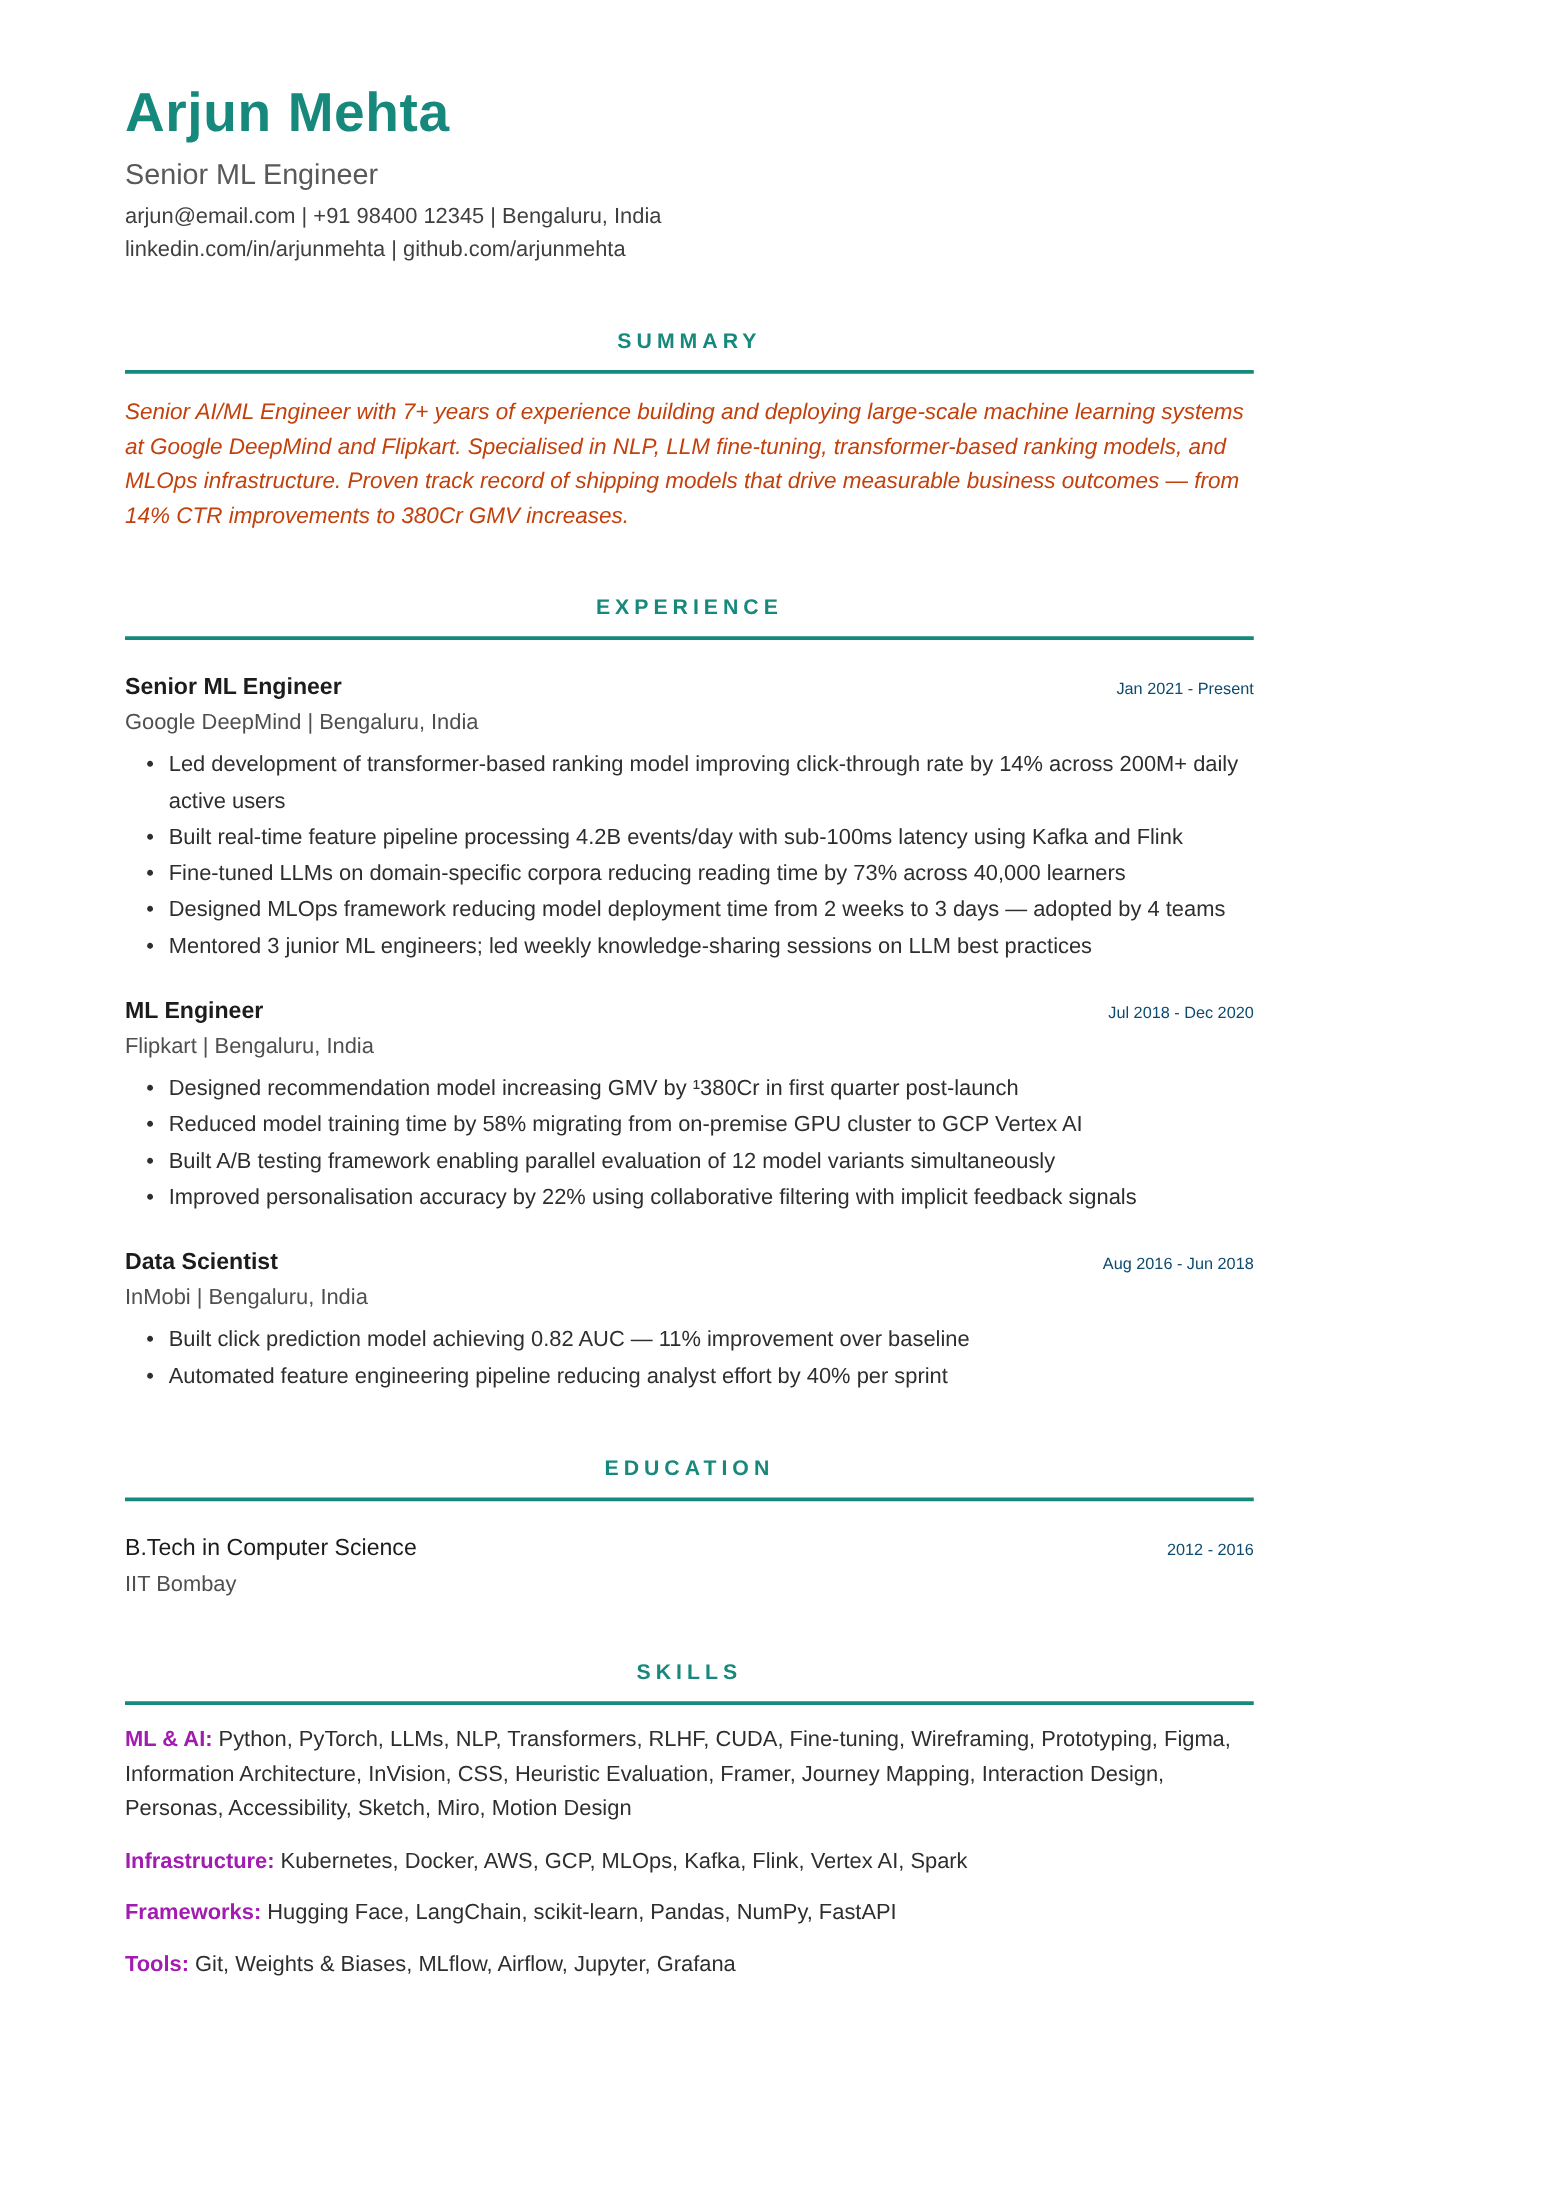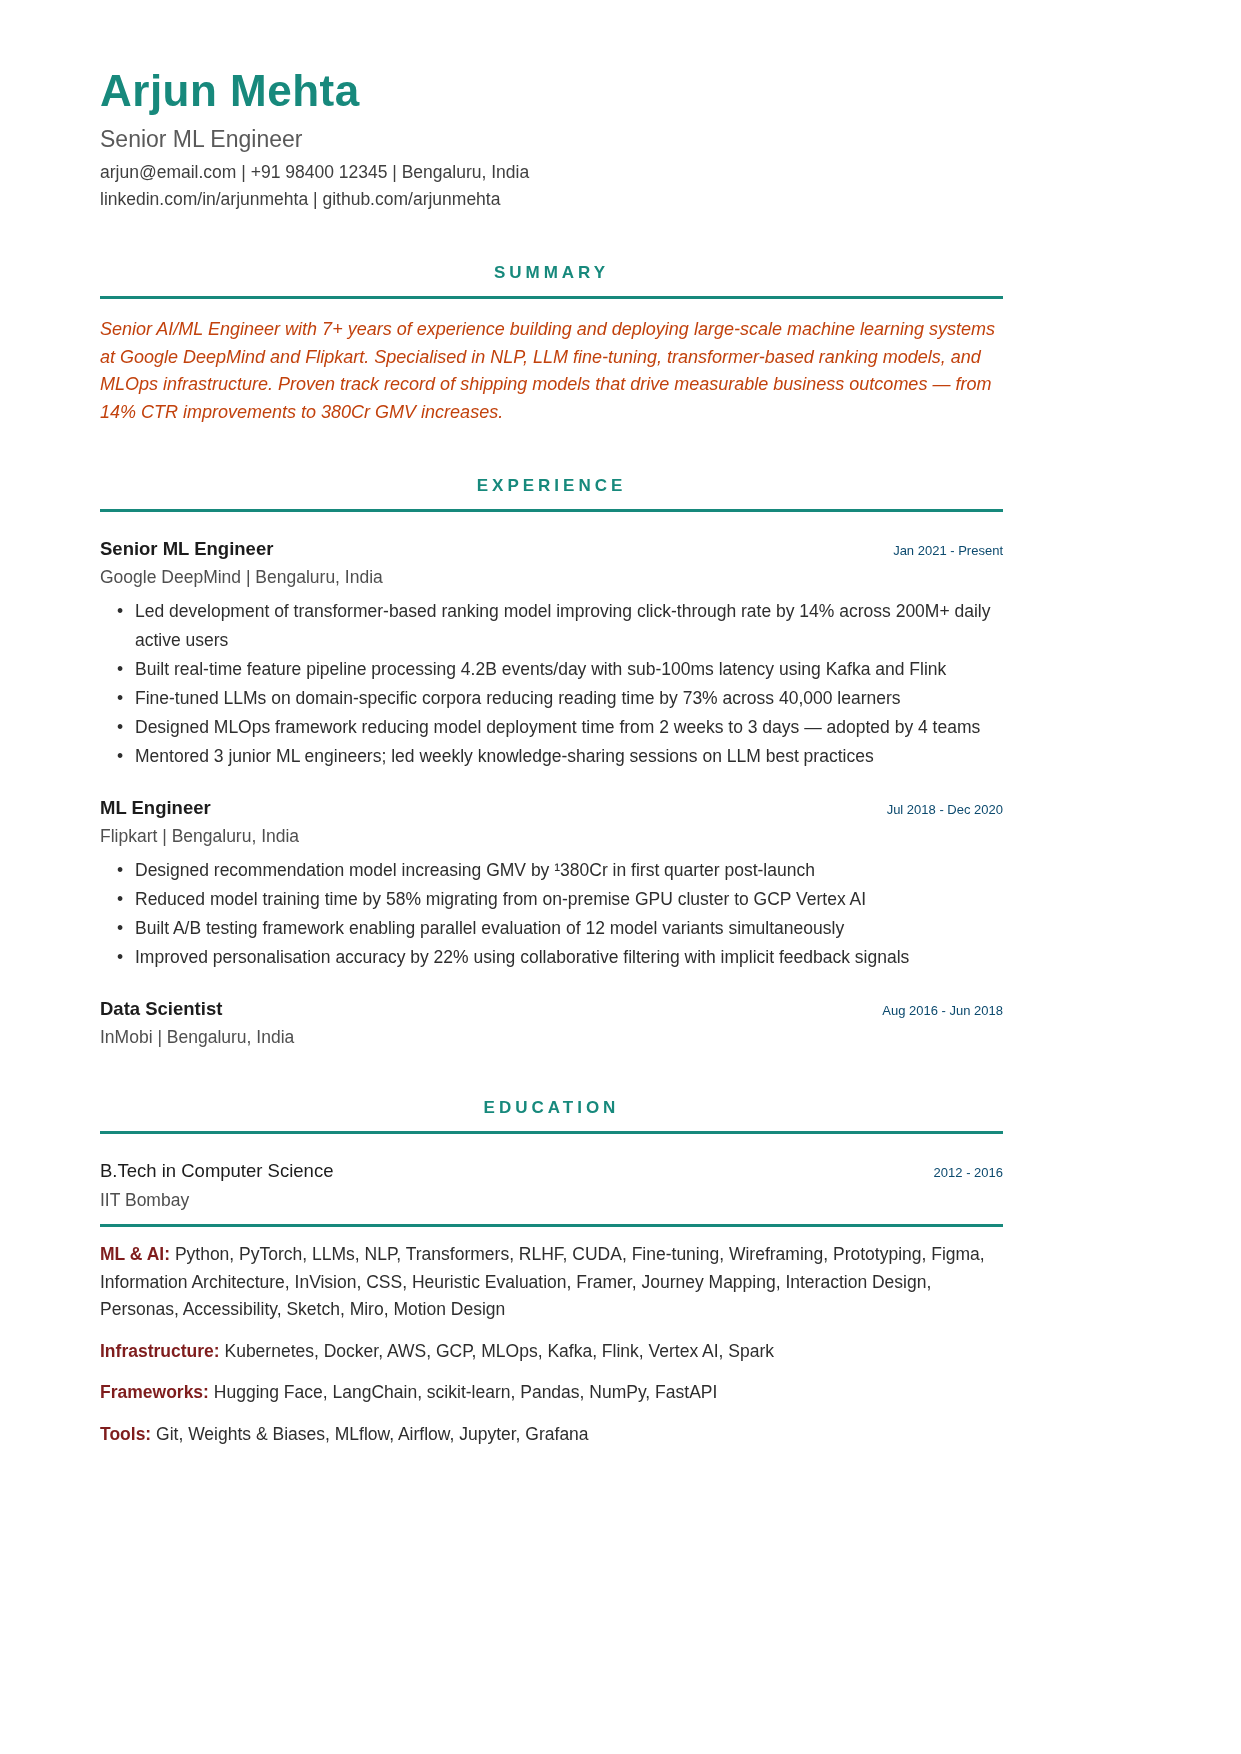--- a/index.html
+++ b/index.html
@@ -102,21 +102,21 @@
     color: #4f4f4f;
     margin-top: 8px;
   }
   
   .skill-row {
     margin: 14px 0 0 0;
     font-size: 17.5px;
     line-height: 27.5px;
     color: #2e2e2e;
   }
-  .skill-row b { color: #7f1d1d; text-align: right; }
+  .skill-row b { color: #a21caf; text-align: right; }
 </style>
 </head>
 <body>
 
 <div class="page">
 
   <header>
     <h1 class="name">Arjun Mehta</h1>
     <div class="subtitle">Senior ML Engineer</div>
     <div class="contact-line">arjun@email.com | +91 98400 12345 | Bengaluru, India</div>
@@ -161,37 +161,42 @@
             <li>Improved personalisation accuracy by 22% using collaborative filtering with implicit feedback signals</li>
           </ul>
   </div>
 
   <div class="job">
     <div class="job-row">
       <span class="job-title">Data Scientist</span>
       <span class="job-dates">Aug 2016 - Jun 2018</span>
     </div>
     <div class="job-company">InMobi | Bengaluru, India</div>
+    <ul class="bullets">
+            <li>Built click prediction model achieving 0.82 AUC — 11% improvement over baseline</li>
+            <li>Automated feature engineering pipeline reducing analyst effort by 40% per sprint</li>
+          </ul>
   </div>
 </div>
   </section>
 
   <section>
     <h2 class="section-heading">EDUCATION</h2>
     <hr class="rule">
     <div class="job">
       <div class="job-row">
         <span class="edu-degree">B.Tech in Computer Science</span>
         <span class="job-dates">2012 - 2016</span>
       </div>
       <div class="edu-school">IIT Bombay</div>
     </div>
   </section>
 
   <section>
+    <h2 class="section-heading">SKILLS</h2>
     <hr class="rule">
     <div id="skills">
   <p class="skill-row"><b>ML &amp; AI:</b> <span>Python, PyTorch, LLMs, NLP, Transformers, RLHF, CUDA, Fine-tuning, Wireframing, Prototyping, Figma, Information Architecture, InVision, CSS, Heuristic Evaluation, Framer, Journey Mapping, Interaction Design, Personas, Accessibility, Sketch, Miro, Motion Design</span></p>
 
   <p class="skill-row"><b>Infrastructure:</b> <span>Kubernetes, Docker, AWS, GCP, MLOps, Kafka, Flink, Vertex AI, Spark</span></p>
 
   <p class="skill-row"><b>Frameworks:</b> <span>Hugging Face, LangChain, scikit-learn, Pandas, NumPy, FastAPI</span></p>
 
   <p class="skill-row"><b>Tools:</b> <span>Git, Weights &amp; Biases, MLflow, Airflow, Jupyter, Grafana</span></p>
 </div>

